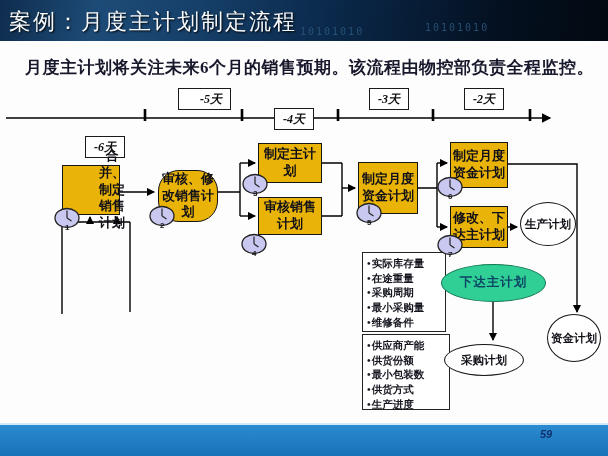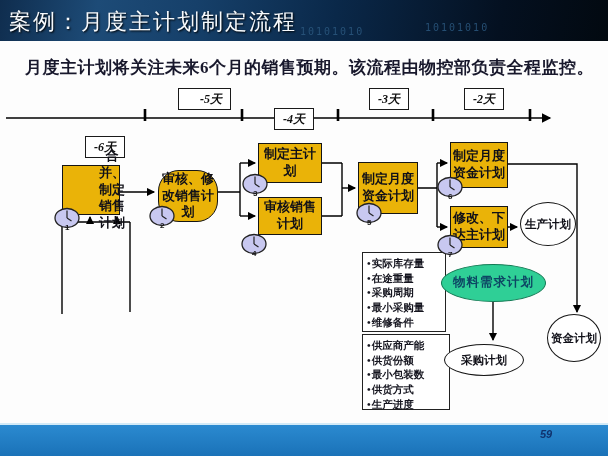--- a/index.html
+++ b/index.html
@@ -122,21 +122,21 @@
       <div class="li">供应商产能</div>
       <div class="li">供货份额</div>
       <div class="li">最小包装数</div>
       <div class="li">供货方式</div>
       <div class="li">生产进度</div>
     </div>
 
     <div class="el" style="left:520px;top:202px;width:56px;height:44px;">生产计划</div>
     <div class="el" style="left:547px;top:314px;width:54px;height:48px;">资金计划</div>
     <div class="el" style="left:444px;top:344px;width:80px;height:32px;">采购计划</div>
-    <div class="el green" style="left:441px;top:264px;width:105px;height:38px;">物料需求计划</div>
+    <div class="el green" style="left:441px;top:264px;width:105px;height:38px;">下达主计划</div>
 
     <div class="clock" style="left:54px;top:207px;">
       <svg width="28" height="26">
           <ellipse cx="13" cy="11" rx="12" ry="9.5" fill="#c8c8f0" stroke="#222" stroke-width="1.3"></ellipse>
           <line x1="13" y1="11" x2="13" y2="3.5" stroke="#222" stroke-width="1.2"></line>
           <line x1="13" y1="11" x2="17.5" y2="14" stroke="#222" stroke-width="1.2"></line>
         </svg>
       <span class="num">1</span></div>
     <div class="clock" style="left:149px;top:205px;">
       <svg width="28" height="26">

